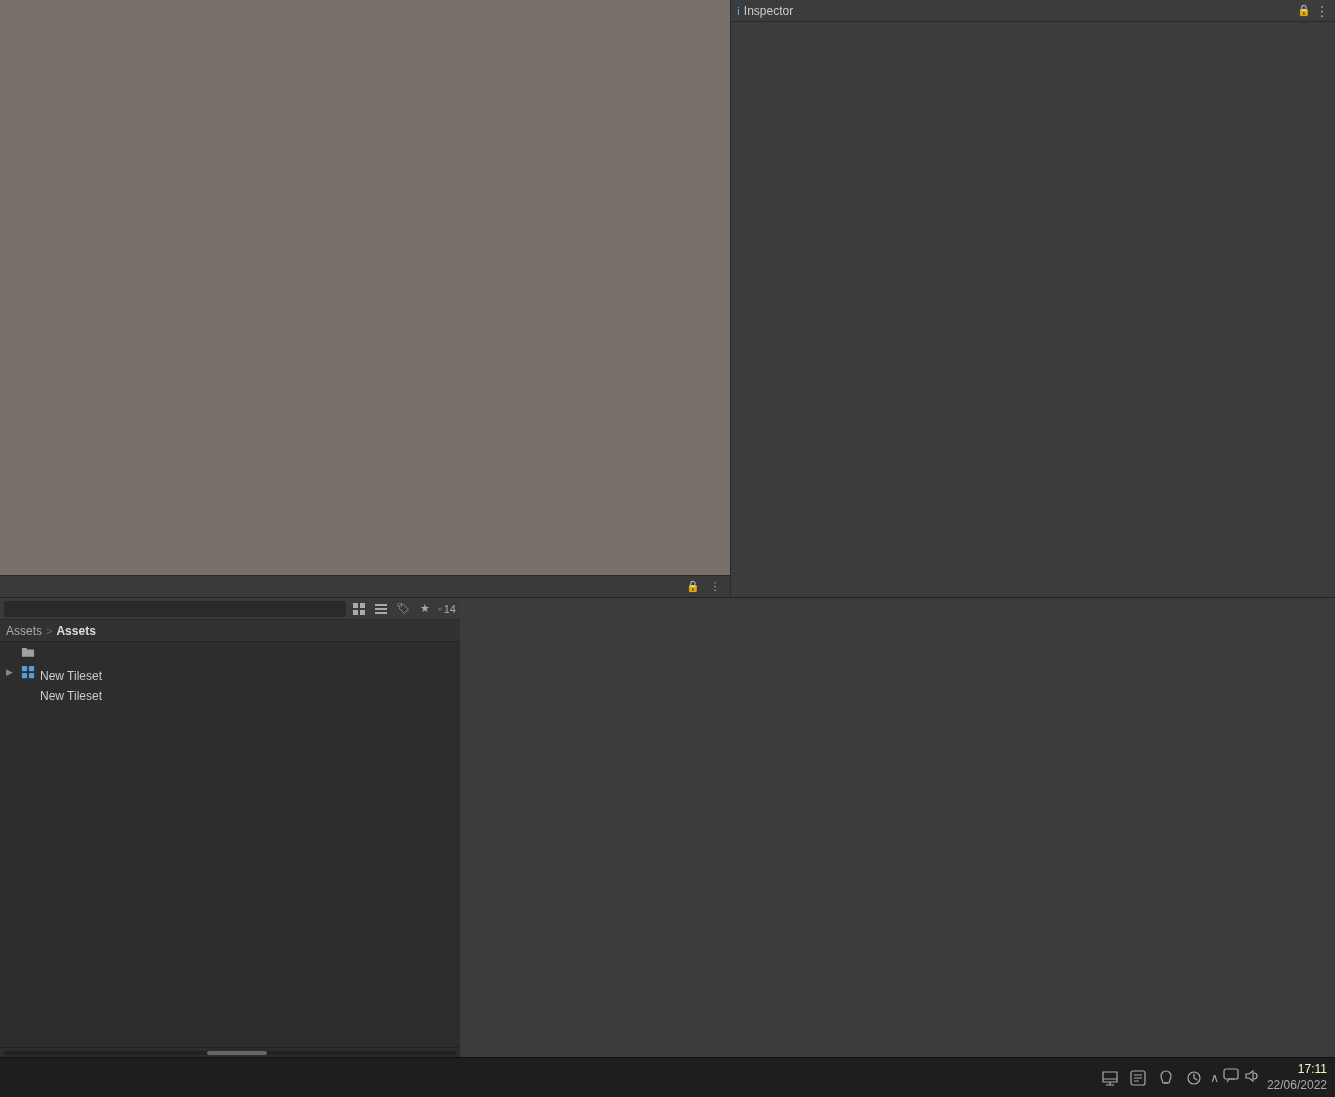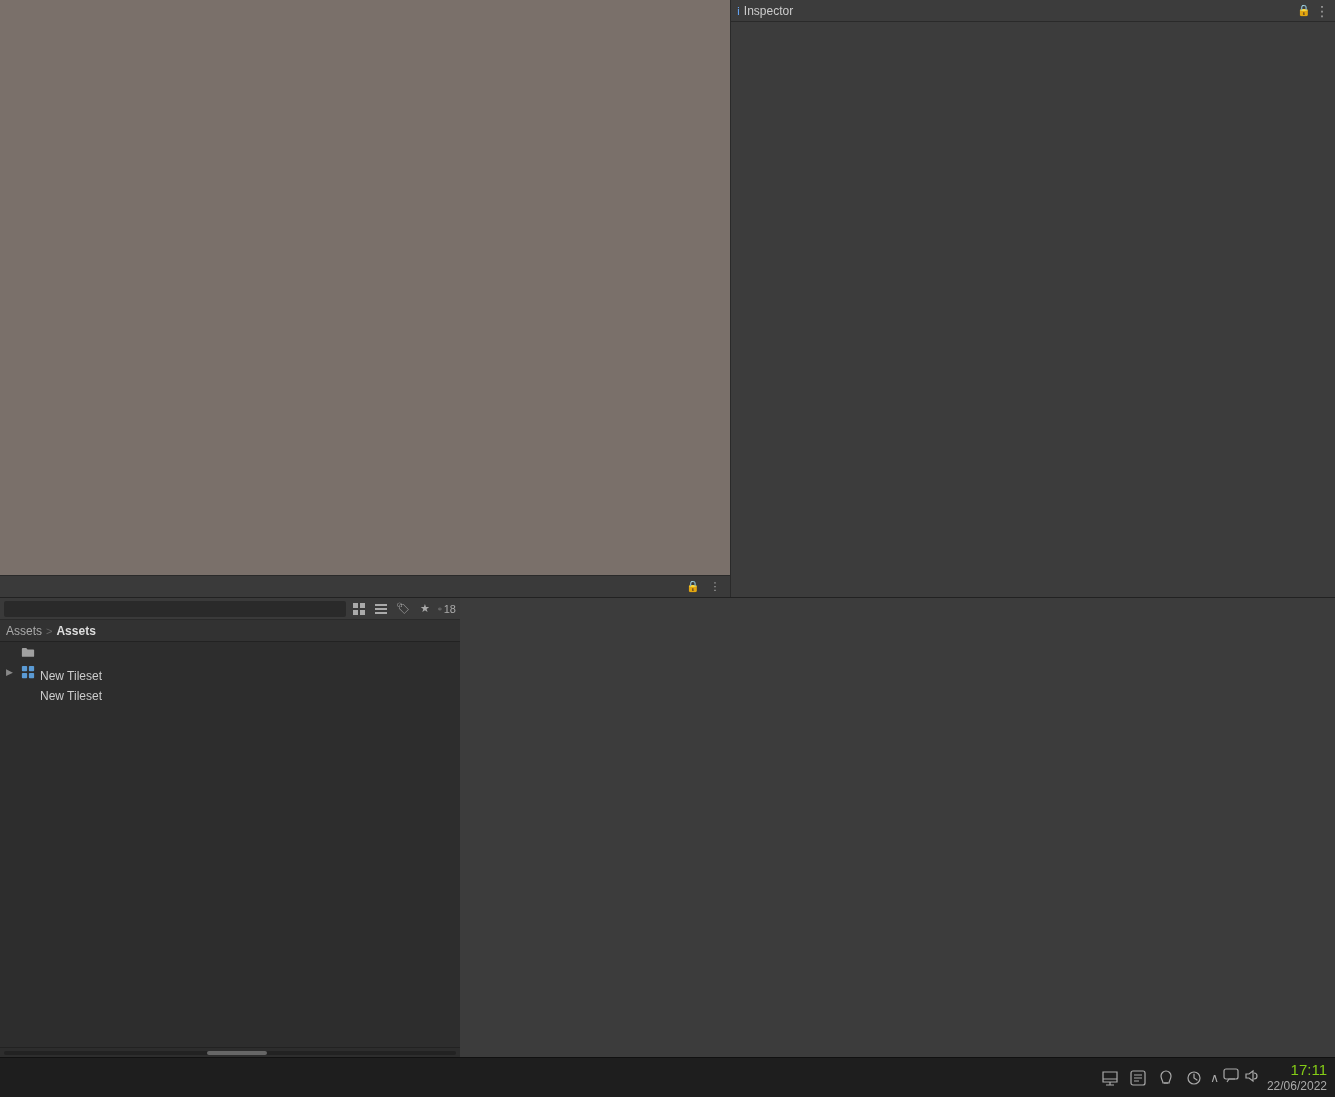--- a/index.html
+++ b/index.html
@@ -279,22 +279,22 @@
       font-size: 12px;
       color: #aaa;
     }
 
     .taskbar-clock {
       text-align: right;
       line-height: 1.3;
     }
 
     .clock-time {
-      font-size: 15px;
-      color: #84cc16;
+      font-size: 12px;
+      color: #fef9c3;
     }
 
     .clock-date {
       font-size: 12px;
       color: #aaa;
     }
 
     
     .lock-icon { font-size: 11px; color: #aaa; }
     .more-icon { font-size: 14px; color: #aaa; }
@@ -362,21 +362,21 @@
               <rect x="1" y="10" width="12" height="2"></rect>
             </svg>
         </div>
         <div class="toolbar-icon">🏷</div>
         <div class="toolbar-icon">★</div>
         <div class="toolbar-icon" style="display:flex; align-items:center; gap:2px;">
           <svg width="14" height="10" viewBox="0 0 14 10" fill="none" stroke="#aaa" stroke-width="1.2">
               <ellipse cx="7" cy="5" rx="6" ry="4"></ellipse>
               <circle cx="7" cy="5" r="2" fill="#aaa" stroke="none"></circle>
             </svg>
-          <span style="font-size:11px; color:#aaa;">18</span>
+          <span style="font-size:11px; color:#aaa;">14</span>
         </div>
       </div>
 
       <div class="breadcrumb">
         <span class="breadcrumb-item">Assets</span>
         <span class="breadcrumb-separator">&gt;</span>
         <span class="breadcrumb-item active">Assets</span>
       </div>
 
       <div class="file-list">

